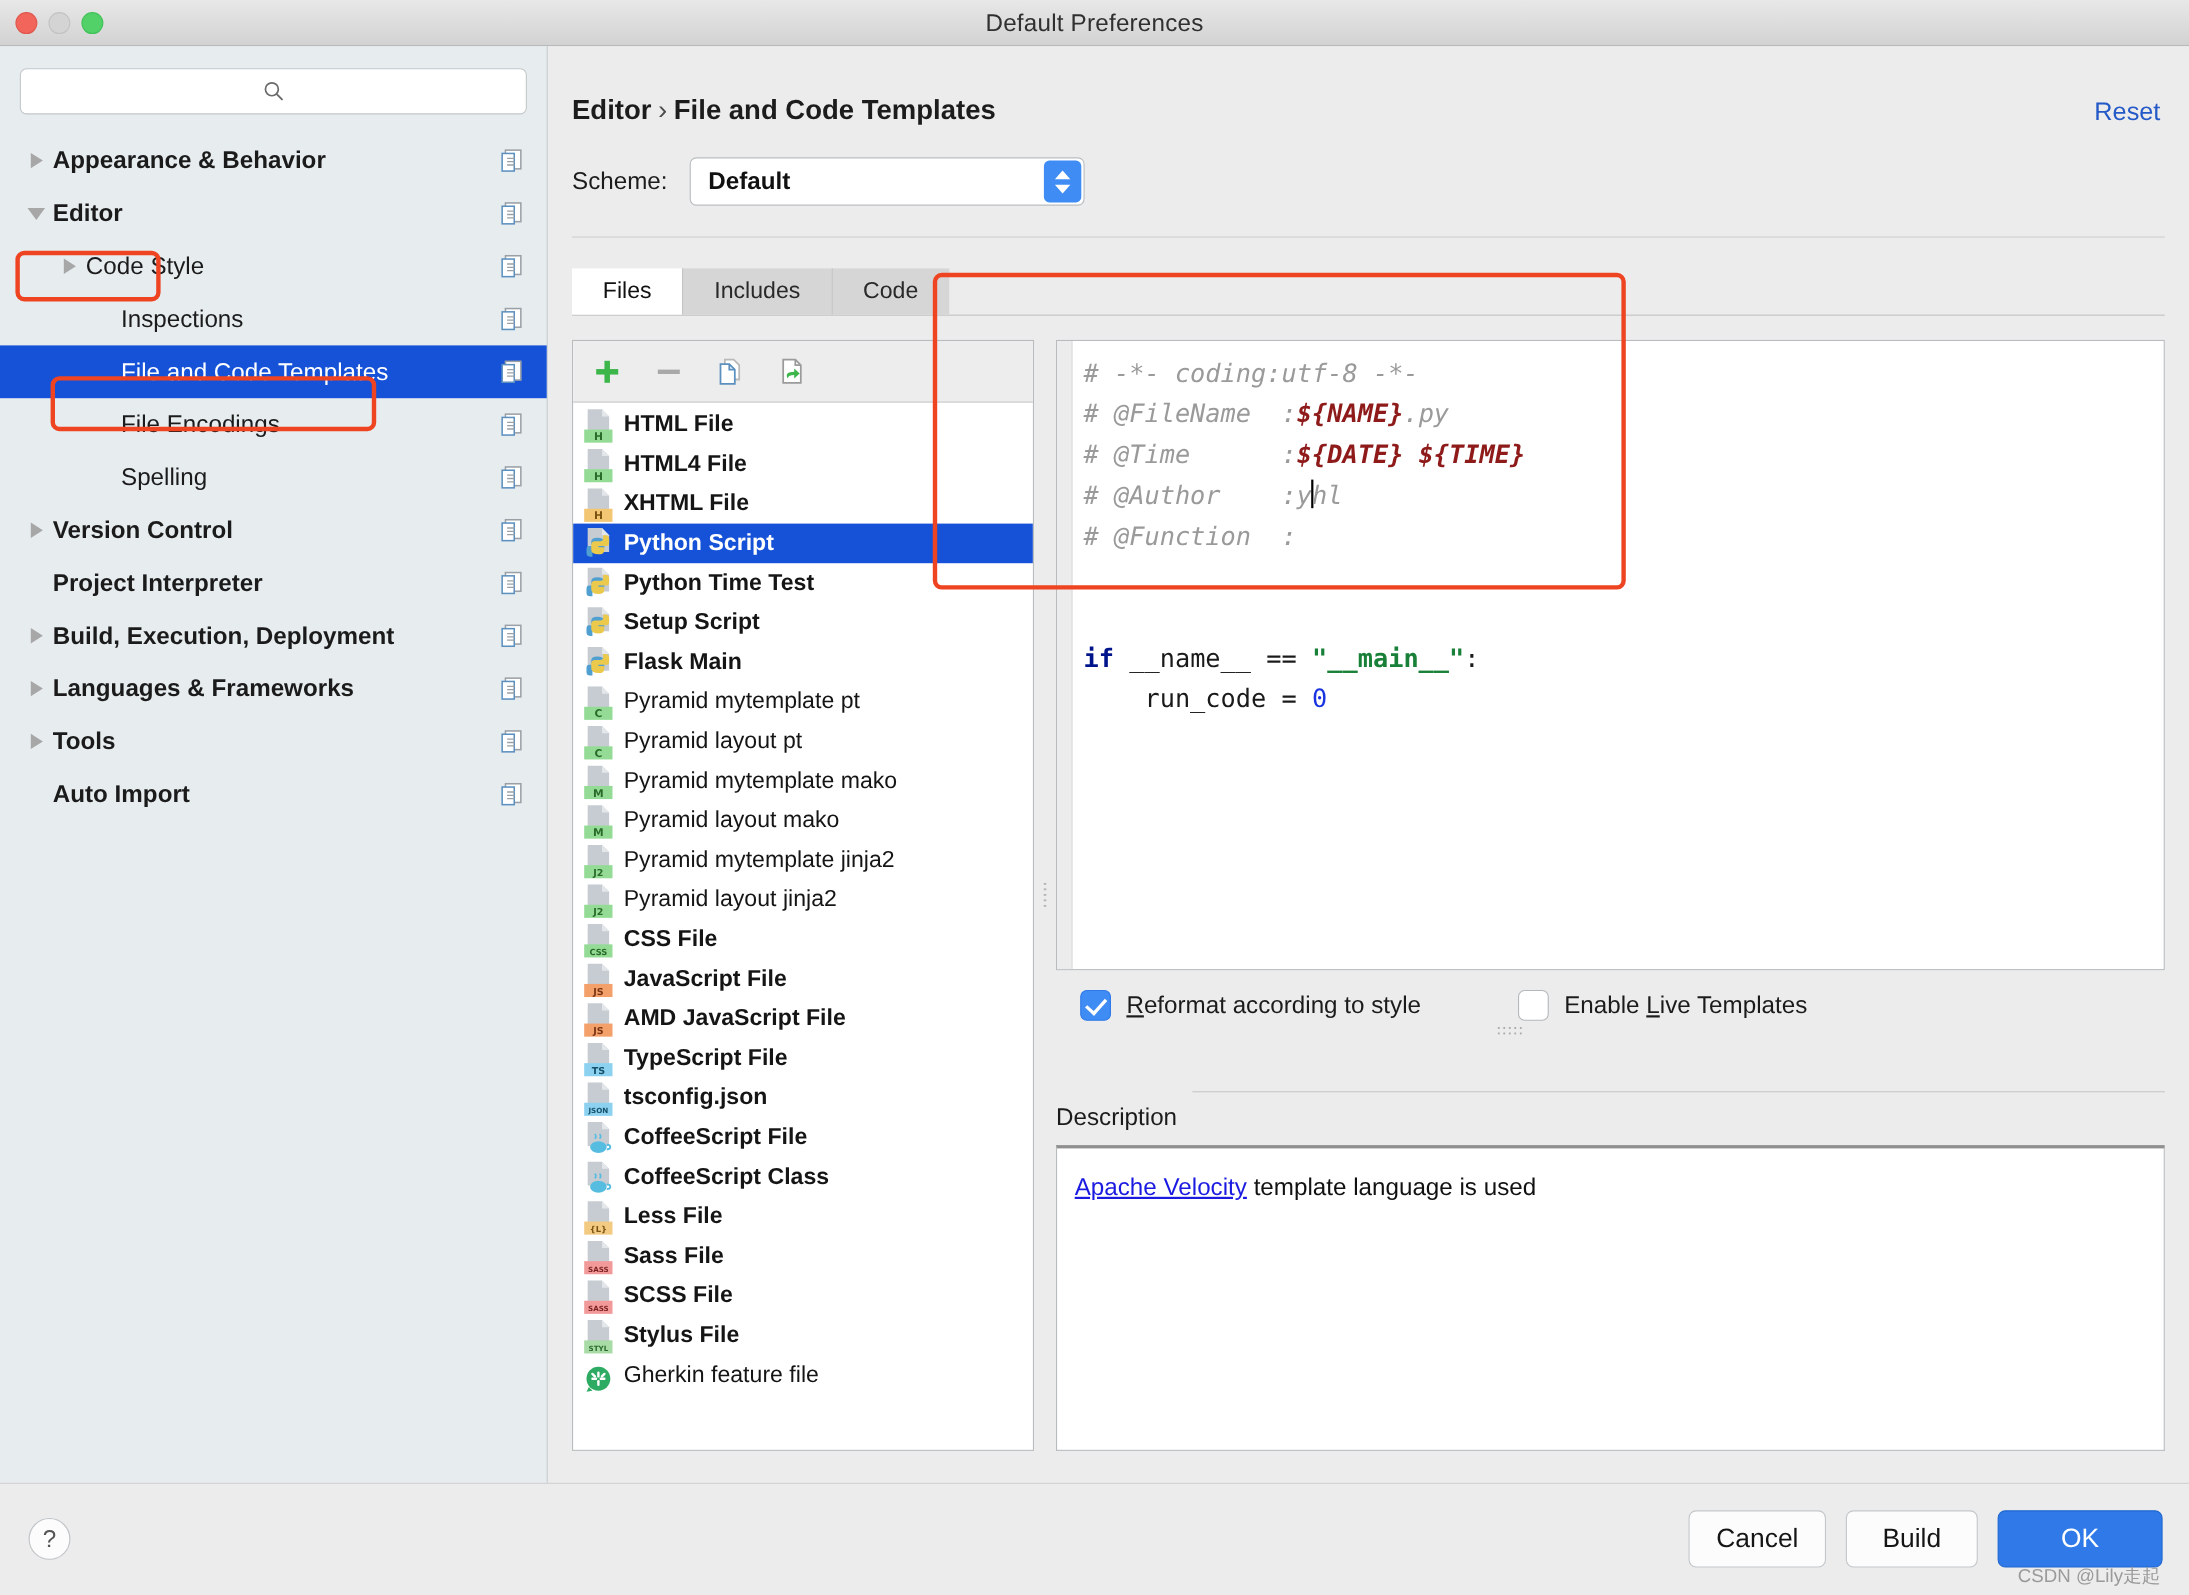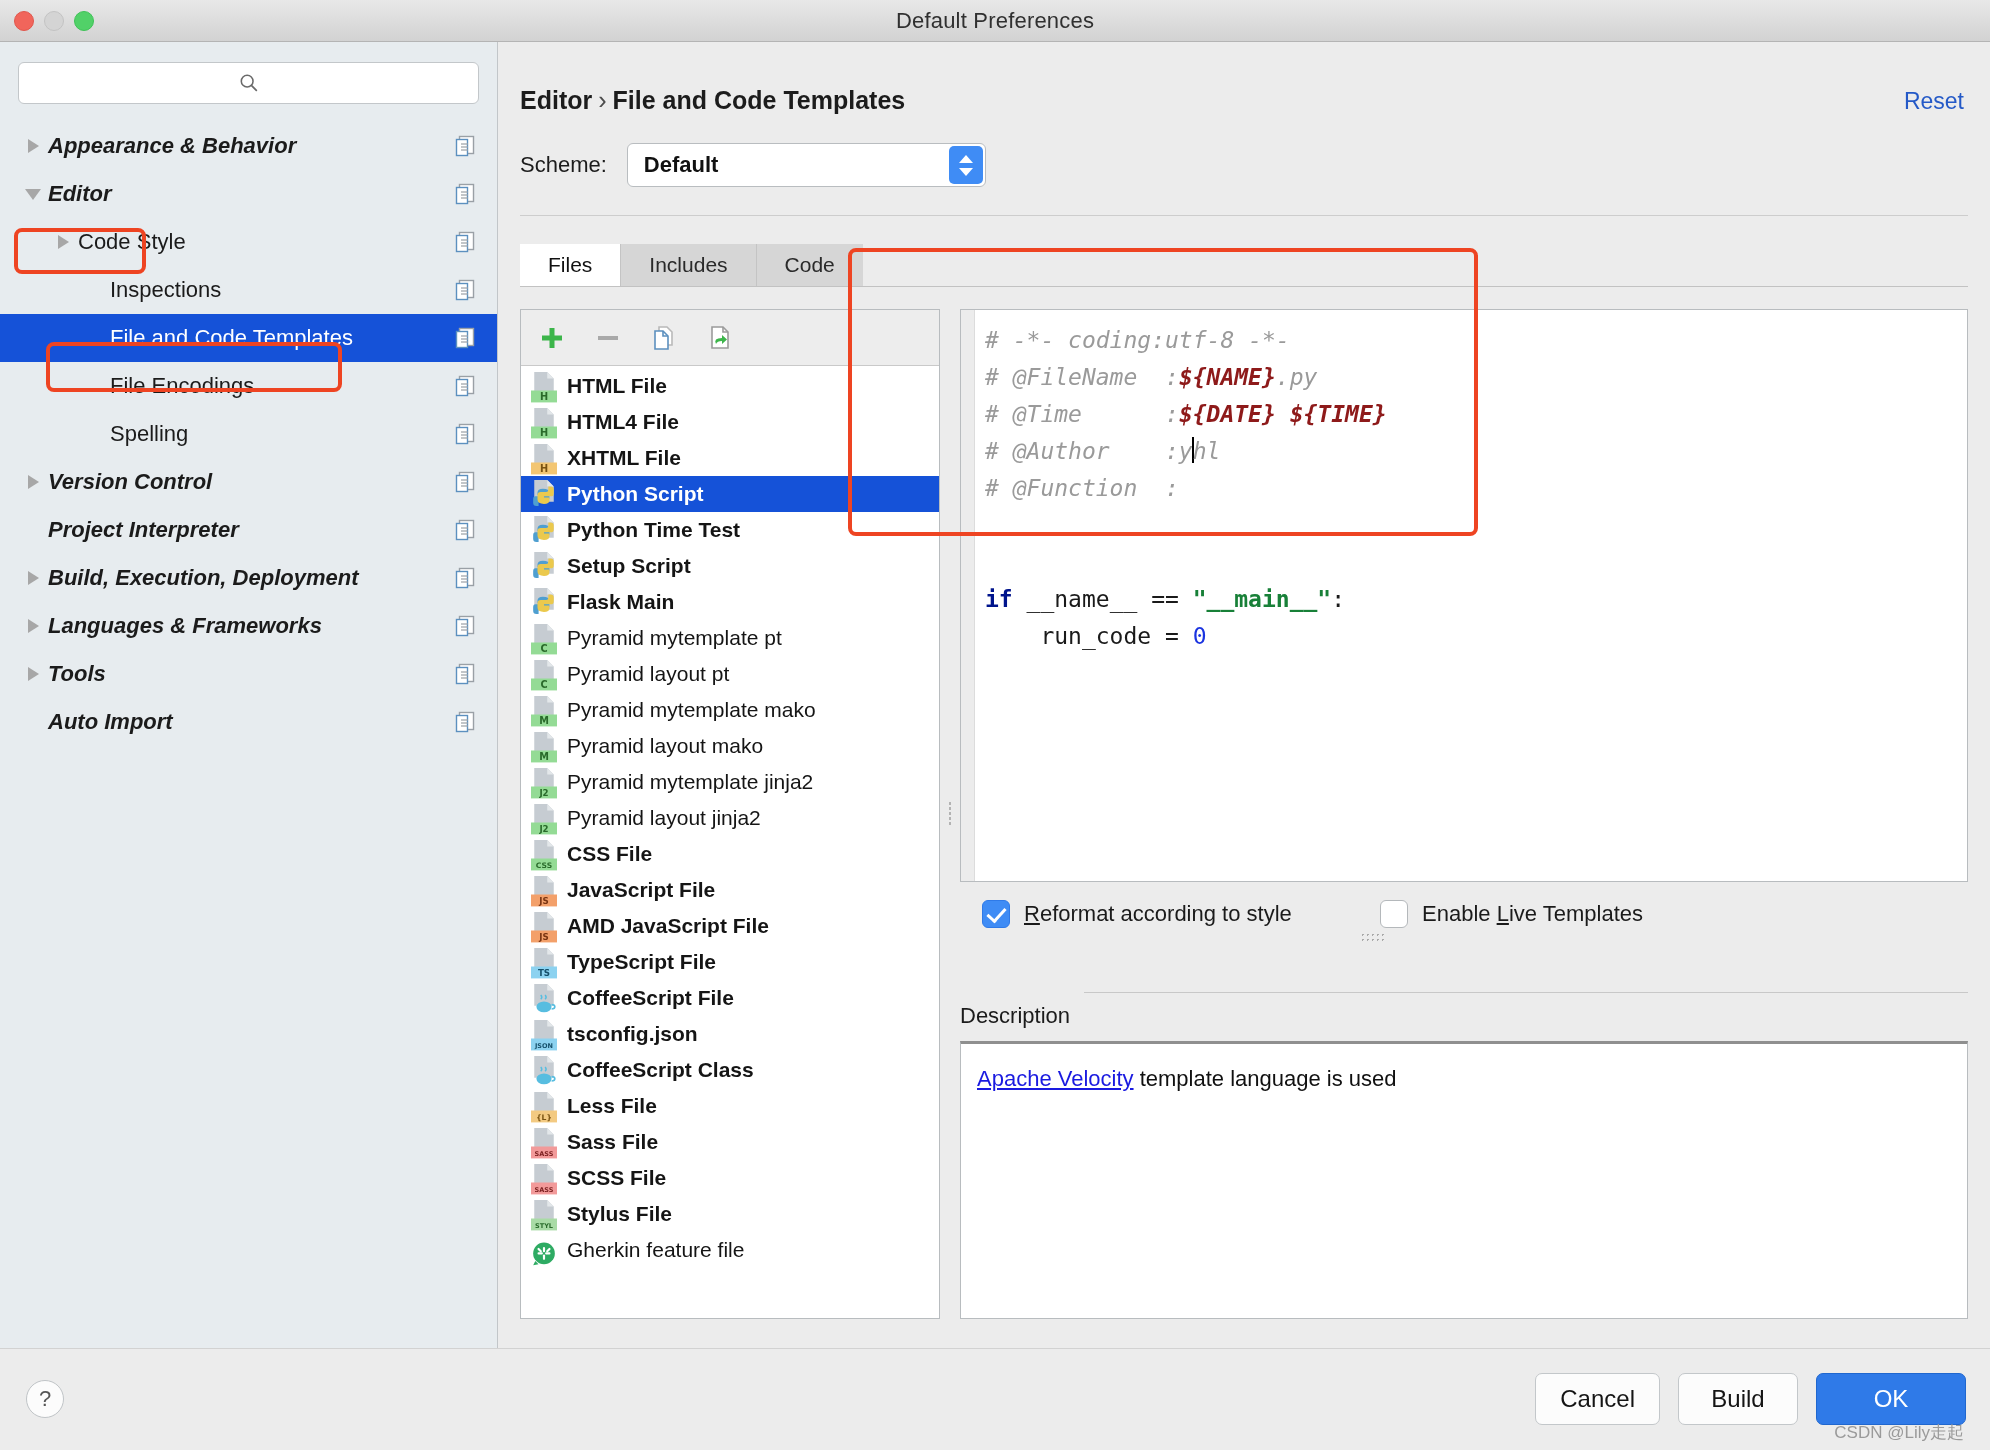--- a/index.html
+++ b/index.html
@@ -74,21 +74,21 @@
     border-top: 7px solid transparent;
     border-bottom: 7px solid transparent;
   }
   .tri.down {
     border-left: 8px solid transparent;
     border-right: 8px solid transparent;
     border-top: 11px solid #a7a7a7;
     border-bottom: 0;
   }
   .tree-label { white-space: nowrap; }
-  .bold { font-weight: bold; font-style: italic; }
+  .bold { font-weight: bold; }
   .indent2 { margin-left: 62px; }
   .tree-row.selected {
     background: #1552d8;
   }
   .tree-row.selected .tree-label { color: #ffffff; }
   .copy-icon {
     position: absolute; right: 22px; top: 50%;
     transform: translateY(-50%);
     width: 20px; height: 22px;
   }
@@ -745,34 +745,34 @@
                     <path d="M15 1 v6 h6 z" fill="#e3e7ea"></path>
                     <rect x="0" y="18" width="24" height="11" fill="#8cd2f0"></rect>
                     <text x="12" y="27" font-family="DejaVu Sans, sans-serif" font-size="8" font-weight="bold" fill="#16506b" text-anchor="middle">TS</text>
                   </svg></span>
                 <span class="tmpl-name b">TypeScript File</span>
               </div>
               <div class="tmpl-row">
                 <span class="ficon"><svg viewBox="0 0 24 30">
                     <path d="M3 1 h12 l6 6 v14 h-18 z" fill="#c6ccd2"></path>
                     <path d="M15 1 v6 h6 z" fill="#e3e7ea"></path>
+                    <rect x="0" y="18" width="24" height="11" fill="#8cd2f0"></rect>
+                    <text x="12" y="27" font-family="DejaVu Sans, sans-serif" font-size="6" font-weight="bold" fill="#16506b" text-anchor="middle">JSON</text>
+                  </svg></span>
+                <span class="tmpl-name b">tsconfig.json</span>
+              </div>
+              <div class="tmpl-row">
+                <span class="ficon"><svg viewBox="0 0 24 30">
+                    <path d="M3 1 h12 l6 6 v14 h-18 z" fill="#c6ccd2"></path>
+                    <path d="M15 1 v6 h6 z" fill="#e3e7ea"></path>
                     <ellipse cx="12" cy="22" rx="7" ry="5" fill="#57bde0"></ellipse>
                     <path d="M19 20 q3 0 3 2 q0 2 -3 2" fill="none" stroke="#57bde0" stroke-width="1.5"></path>
                     <path d="M9 15 q2 -2 0 -4 M13 15 q2 -2 0 -4" fill="none" stroke="#57bde0" stroke-width="1.3"></path>
                   </svg></span>
                 <span class="tmpl-name b">CoffeeScript File</span>
-              </div>
-              <div class="tmpl-row">
-                <span class="ficon"><svg viewBox="0 0 24 30">
-                    <path d="M3 1 h12 l6 6 v14 h-18 z" fill="#c6ccd2"></path>
-                    <path d="M15 1 v6 h6 z" fill="#e3e7ea"></path>
-                    <rect x="0" y="18" width="24" height="11" fill="#8cd2f0"></rect>
-                    <text x="12" y="27" font-family="DejaVu Sans, sans-serif" font-size="6" font-weight="bold" fill="#16506b" text-anchor="middle">JSON</text>
-                  </svg></span>
-                <span class="tmpl-name b">tsconfig.json</span>
               </div>
               <div class="tmpl-row">
                 <span class="ficon"><svg viewBox="0 0 24 30">
                     <path d="M3 1 h12 l6 6 v14 h-18 z" fill="#c6ccd2"></path>
                     <path d="M15 1 v6 h6 z" fill="#e3e7ea"></path>
                     <ellipse cx="12" cy="22" rx="7" ry="5" fill="#57bde0"></ellipse>
                     <path d="M19 20 q3 0 3 2 q0 2 -3 2" fill="none" stroke="#57bde0" stroke-width="1.5"></path>
                     <path d="M9 15 q2 -2 0 -4 M13 15 q2 -2 0 -4" fill="none" stroke="#57bde0" stroke-width="1.3"></path>
                   </svg></span>
                 <span class="tmpl-name b">CoffeeScript Class</span>

